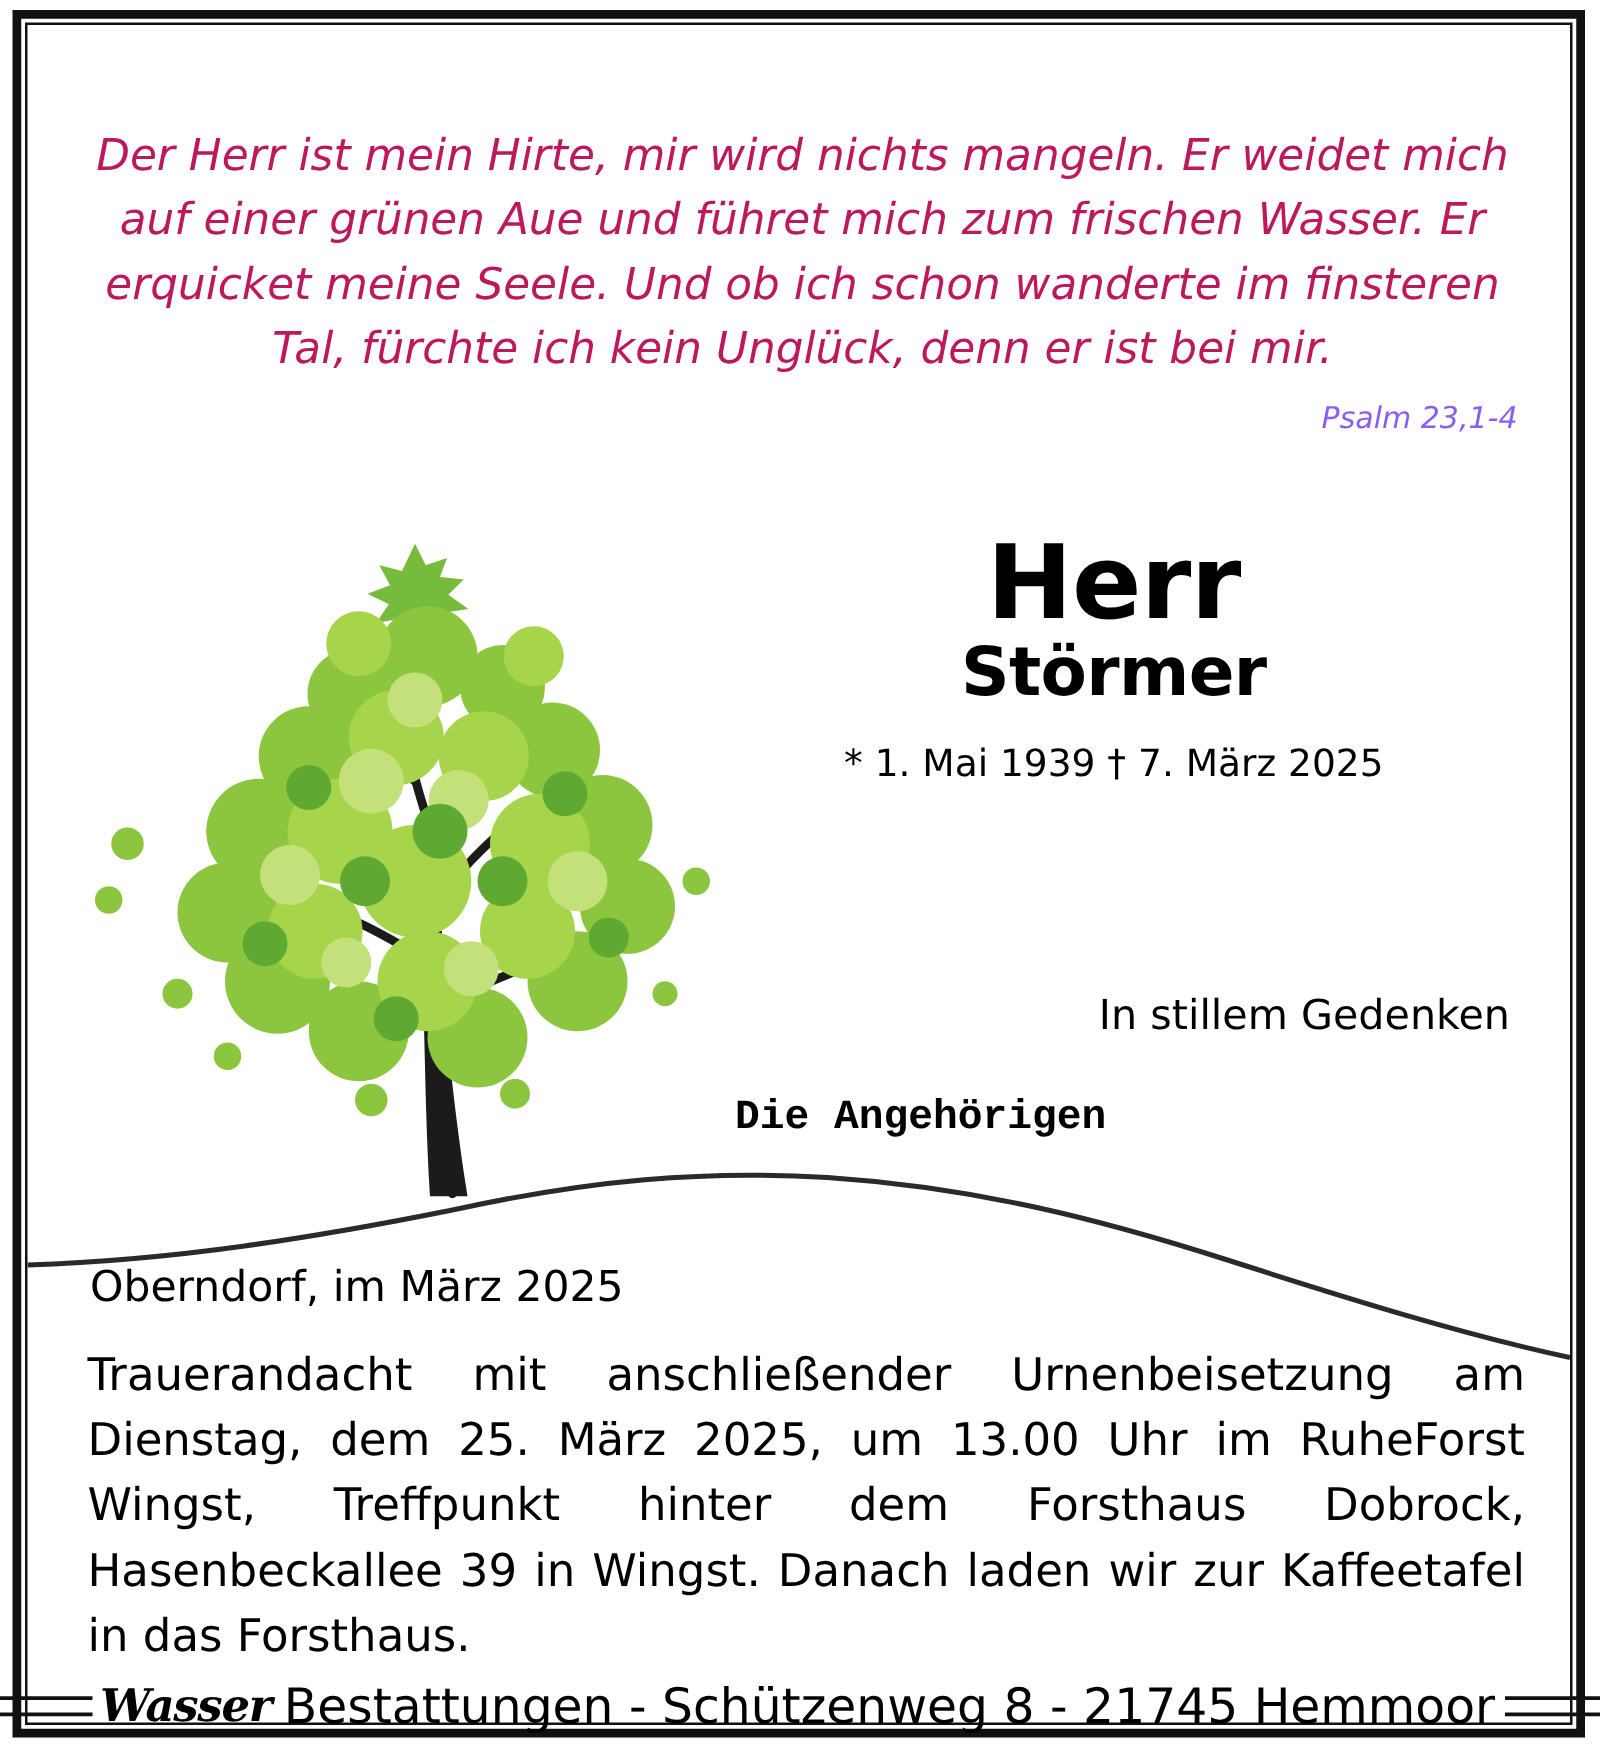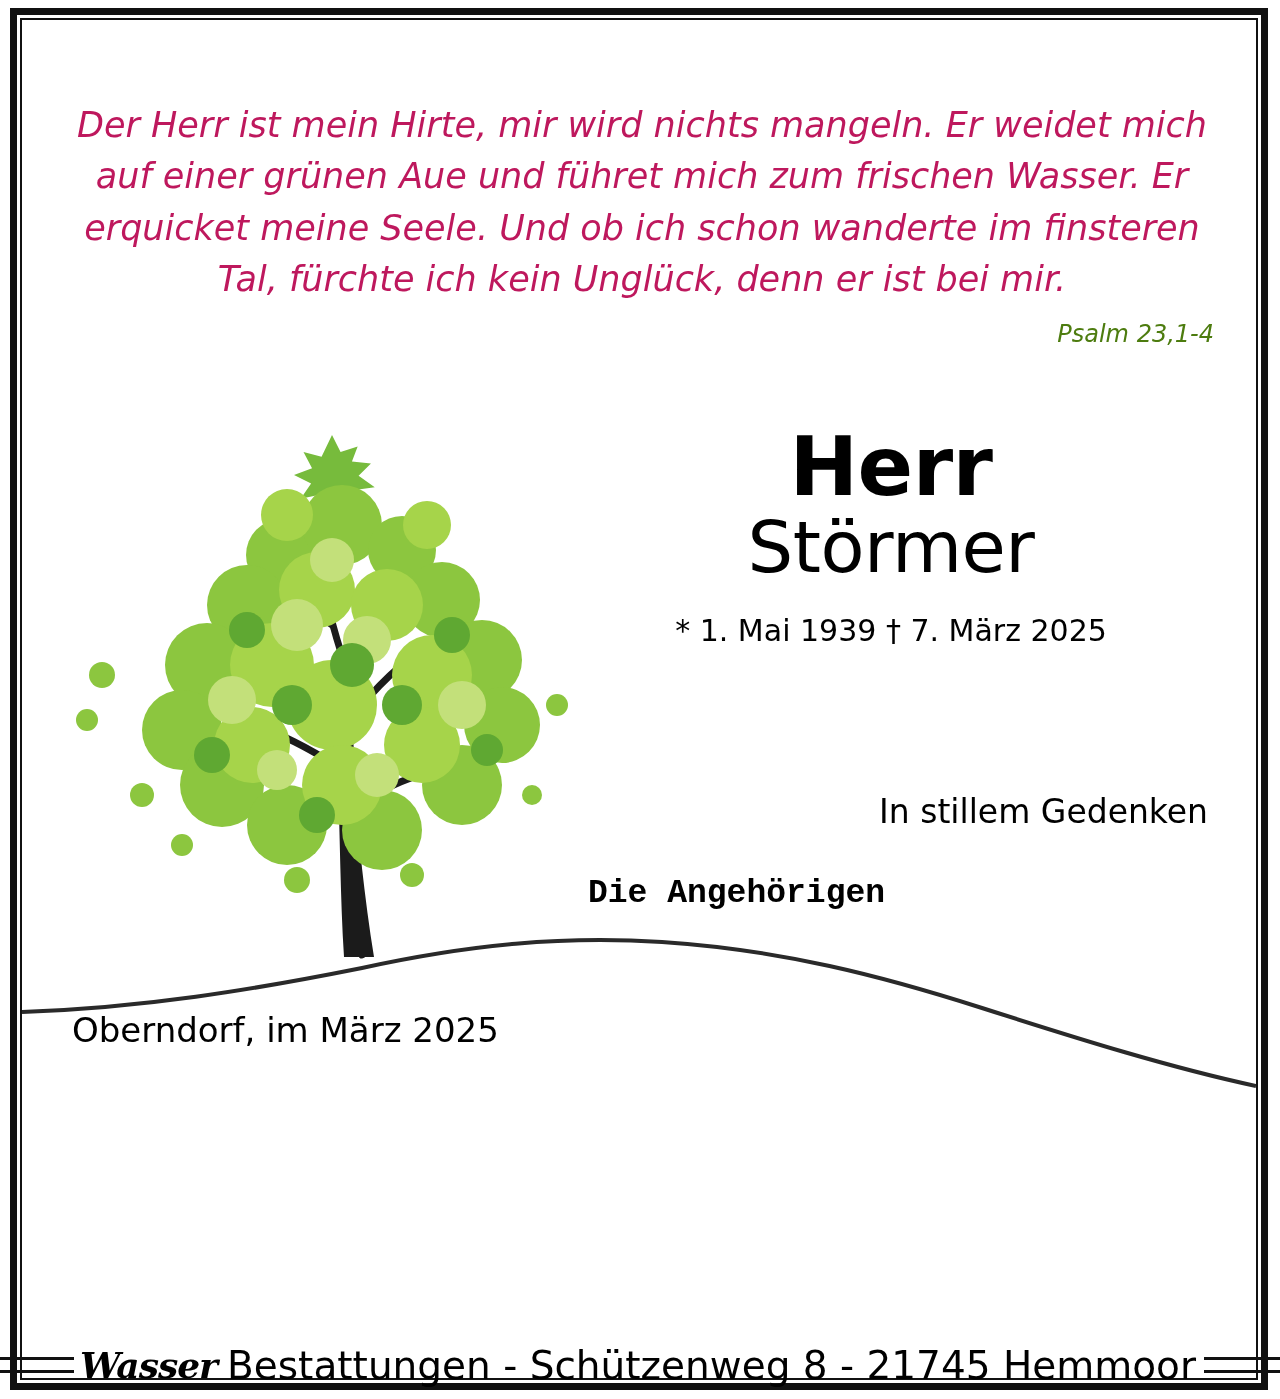--- a/index.html
+++ b/index.html
@@ -63,42 +63,42 @@
     text-align: center;
     color: #be185d;
   }
   .verse-ref {
     position: absolute;
     right: 42px;
     top: 300px;
     font-family: "DejaVu Sans", sans-serif;
     font-style: italic;
     font-size: 24px;
-    color: #4d7c0f;
+    color: #8b5cf6;
   }
 
   
   .name-block {
     position: absolute;
     right: 45px;
     top: 405px;
     width: 640px;
     text-align: center;
   }
   .name-first {
     font-family: "DejaVu Sans", sans-serif;
     font-weight: bold;
     font-size: 82px;
     line-height: 1.02;
     letter-spacing: -0.5px;
   }
   .name-last {
     font-family: "DejaVu Sans", sans-serif;
-    font-weight: normal;
-    font-size: 72px;
+    font-weight: bold;
+    font-size: 54px;
     line-height: 1.08;
     letter-spacing: -0.5px;
   }
   .dates {
     margin-top: 27px;
     font-family: "DejaVu Sans", sans-serif;
     font-size: 30px;
     letter-spacing: 0px;
   }
   .memorial {
@@ -298,20 +298,21 @@
     <div class="name-block">
       <div class="name-first">Herr</div>
       <div class="name-last">Störmer</div>
       <div class="dates">* 1. Mai 1939  † 7. März 2025</div>
     </div>
 
     <div class="memorial">In stillem Gedenken</div>
     <div class="family">Die Angehörigen</div>
 
     <div class="place-date">Oberndorf, im März 2025</div>
+    <div class="funeral-text">Trauerandacht mit anschließender Urnenbeisetzung am Dienstag, dem 25. März 2025, um 13.00 Uhr im RuheForst Wingst, Treffpunkt hinter dem Forsthaus Dobrock, Hasenbeckallee 39 in Wingst. Danach laden wir zur Kaffeetafel in das Forsthaus.</div>
 
     <div class="footer">
       <div class="footer-rule-left"></div>
       <div class="footer-logo">Wasser</div>
       <div class="footer-text">Bestattungen - Schützenweg 8 - 21745 Hemmoor</div>
       <div class="footer-rule-right"></div>
     </div>
 
   </div>
 </div>

